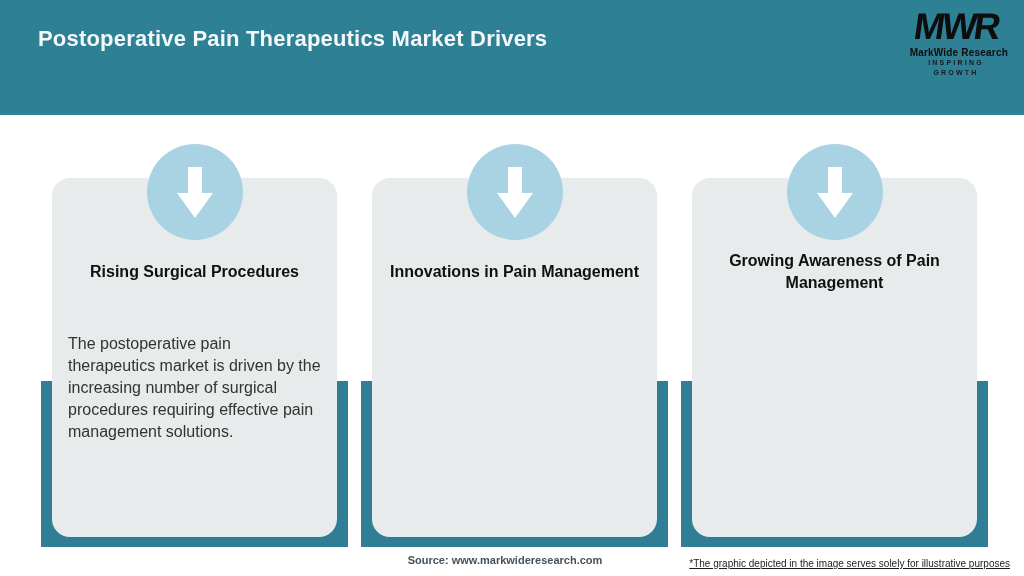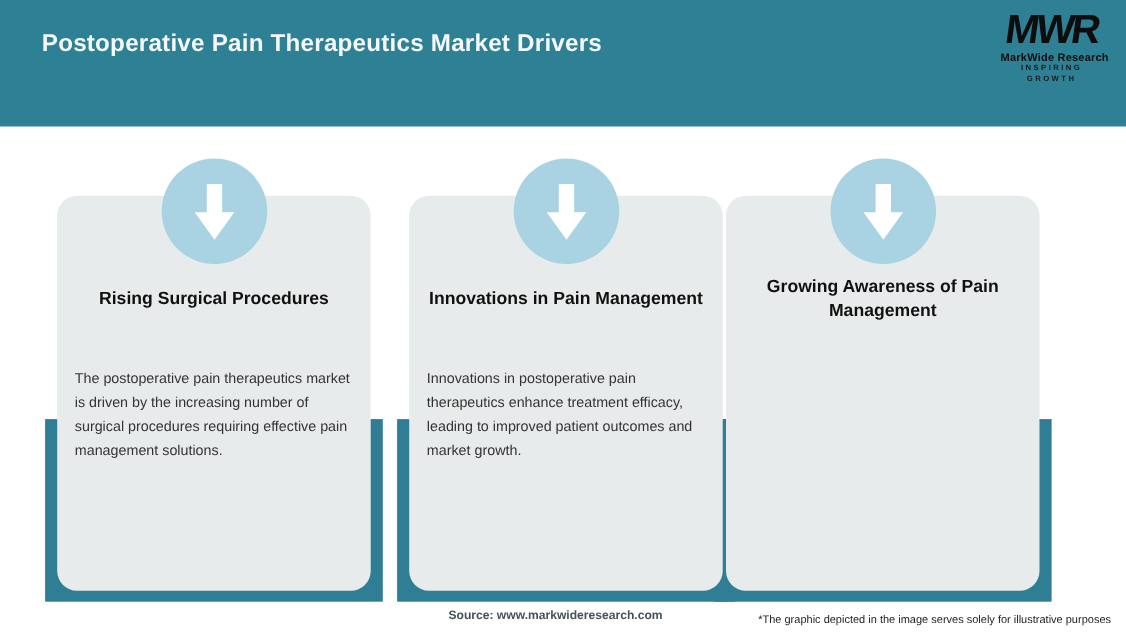--- a/index.html
+++ b/index.html
@@ -60,21 +60,21 @@
 
   
   .column {
     position: absolute;
     top: 178px;
     width: 285px;
     height: 359px;
   }
   .col-1 { left: 52px; text-decoration: underline; }
   .col-2 { left: 372px; }
-  .col-3 { left: 660px; }
+  .col-3 { left: 692px; }
 
   .back-rect {
     position: absolute;
     left: -11px; right: -11px;
     top: 203px; height: 166px;
     background: #2f7e95;
     z-index: 0;
   }
   .card {
     position: absolute;
@@ -105,21 +105,21 @@
     align-items: center;
     justify-content: center;
     text-align: center;
     font-size: 16px;
     font-weight: bold;
     line-height: 22px;
     color: #101010;
   }
   .card-desc {
     margin: 41px 16px 0 16px;
-    font-size: 13px;
+    font-size: 16px;
     line-height: 22px;
     color: #333333;
   }
 
   
   .source {
     position: absolute;
     left: 0;
     top: 554px;
     width: 1010px;
@@ -127,20 +127,21 @@
     font-size: 11px;
     font-weight: bold;
     color: #44525c;
   }
   .disclaimer {
     position: absolute;
     right: 14px;
     top: 558px;
     font-size: 10px;
     color: #1c1c1c;
+    text-decoration: underline;
   }
 </style>
 </head>
 <body>
 
 <div class="header">
   <div class="header-title">Postoperative Pain Therapeutics Market Drivers</div>
   <div class="logo">
     <span class="logo-acronym">MWR</span>
     <span class="logo-name">MarkWide Research</span>
@@ -158,21 +159,20 @@
     <svg width="40" height="52" viewBox="0 0 40 52">
         <path d="M13 0 h14 v26 h11 L20 51 2 26 h11 z" fill="#ffffff"></path>
       </svg>
   </div>
 </div>
 
 <div class="column col-2">
   <div class="back-rect"></div>
   <div class="card">
     <div class="card-title">Innovations in Pain Management</div>
-    <div class="card-desc">Innovations in postoperative pain therapeutics enhance treatment efficacy, leading to improved patient outcomes and market growth.</div>
   </div>
   <div class="circle">
     <svg width="40" height="52" viewBox="0 0 40 52">
         <path d="M13 0 h14 v26 h11 L20 51 2 26 h11 z" fill="#ffffff"></path>
       </svg>
   </div>
 </div>
 
 <div class="column col-3">
   <div class="back-rect"></div>

